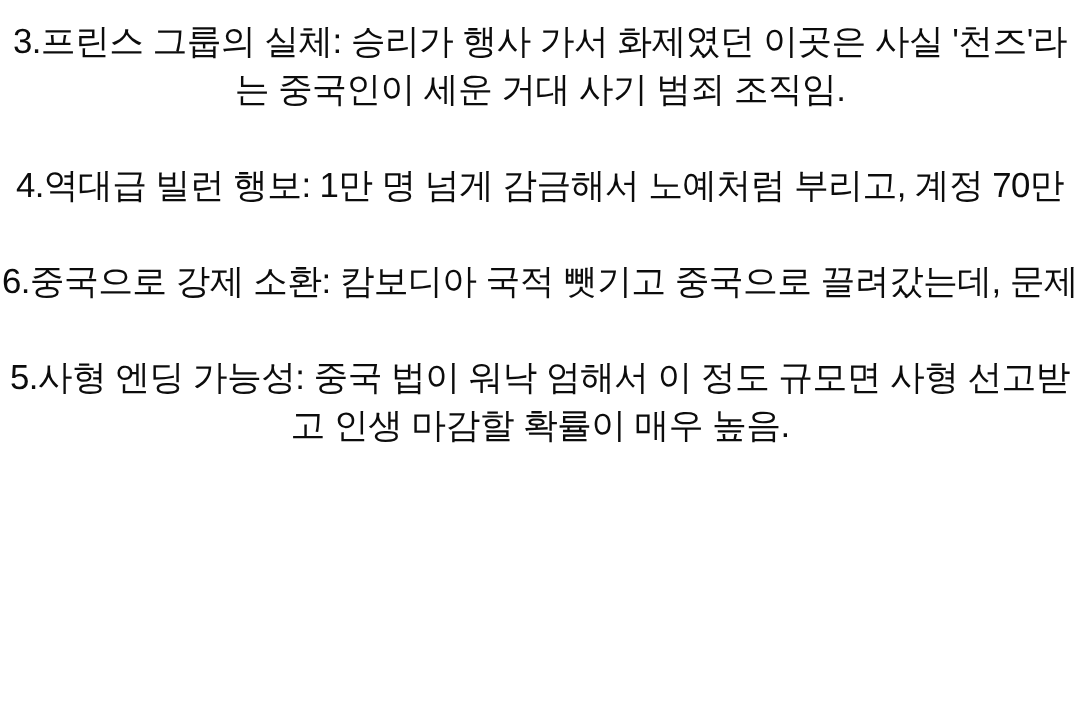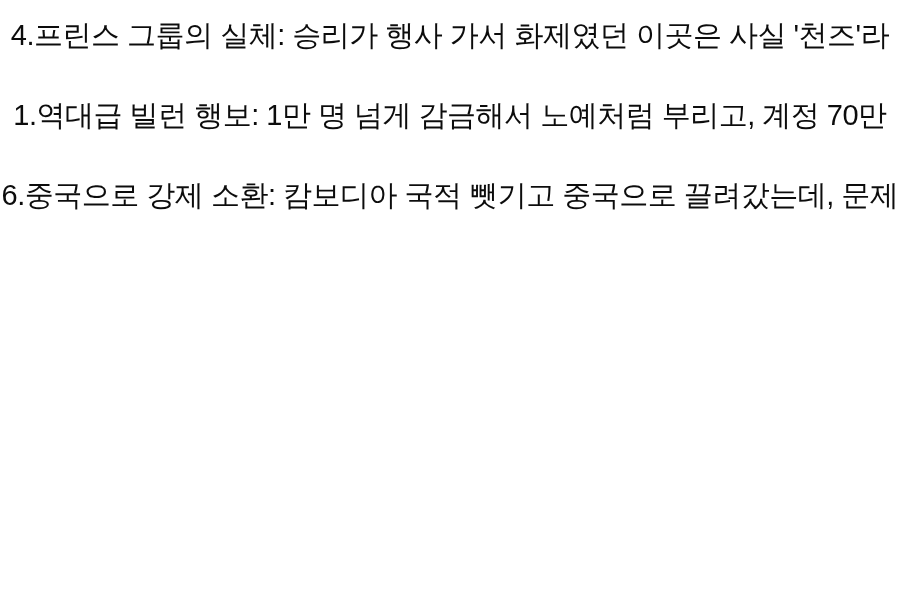--- a/index.html
+++ b/index.html
@@ -36,28 +36,31 @@
     white-space: nowrap;
     font-weight: 400;
   }
 </style>
 </head>
 <body>
 
 <div class="document">
 
   <div class="paragraph">
-    <div class="line">4.프린스 그룹의 실체: 승리가 행사 가서 화제였던 이곳은 사실 '천즈'라</div>
+    <div class="line">3.프린스 그룹의 실체: 승리가 행사 가서 화제였던 이곳은 사실 '천즈'라</div>
+    <div class="line">는 중국인이 세운 거대 사기 범죄 조직임.</div>
   </div>
 
   <div class="paragraph">
-    <div class="line">1.역대급 빌런 행보: 1만 명 넘게 감금해서 노예처럼 부리고, 계정 70만</div>
+    <div class="line">4.역대급 빌런 행보: 1만 명 넘게 감금해서 노예처럼 부리고, 계정 70만</div>
   </div>
 
 
   <div class="paragraph">
     <div class="line">6.중국으로 강제 소환: 캄보디아 국적 뺏기고 중국으로 끌려갔는데, 문제</div>
   </div>
 
   <div class="paragraph">
+    <div class="line">5.사형 엔딩 가능성: 중국 법이 워낙 엄해서 이 정도 규모면 사형 선고받</div>
+    <div class="line">고 인생 마감할 확률이 매우 높음.</div>
   </div>
 
 </div>
 
 </body></html>

